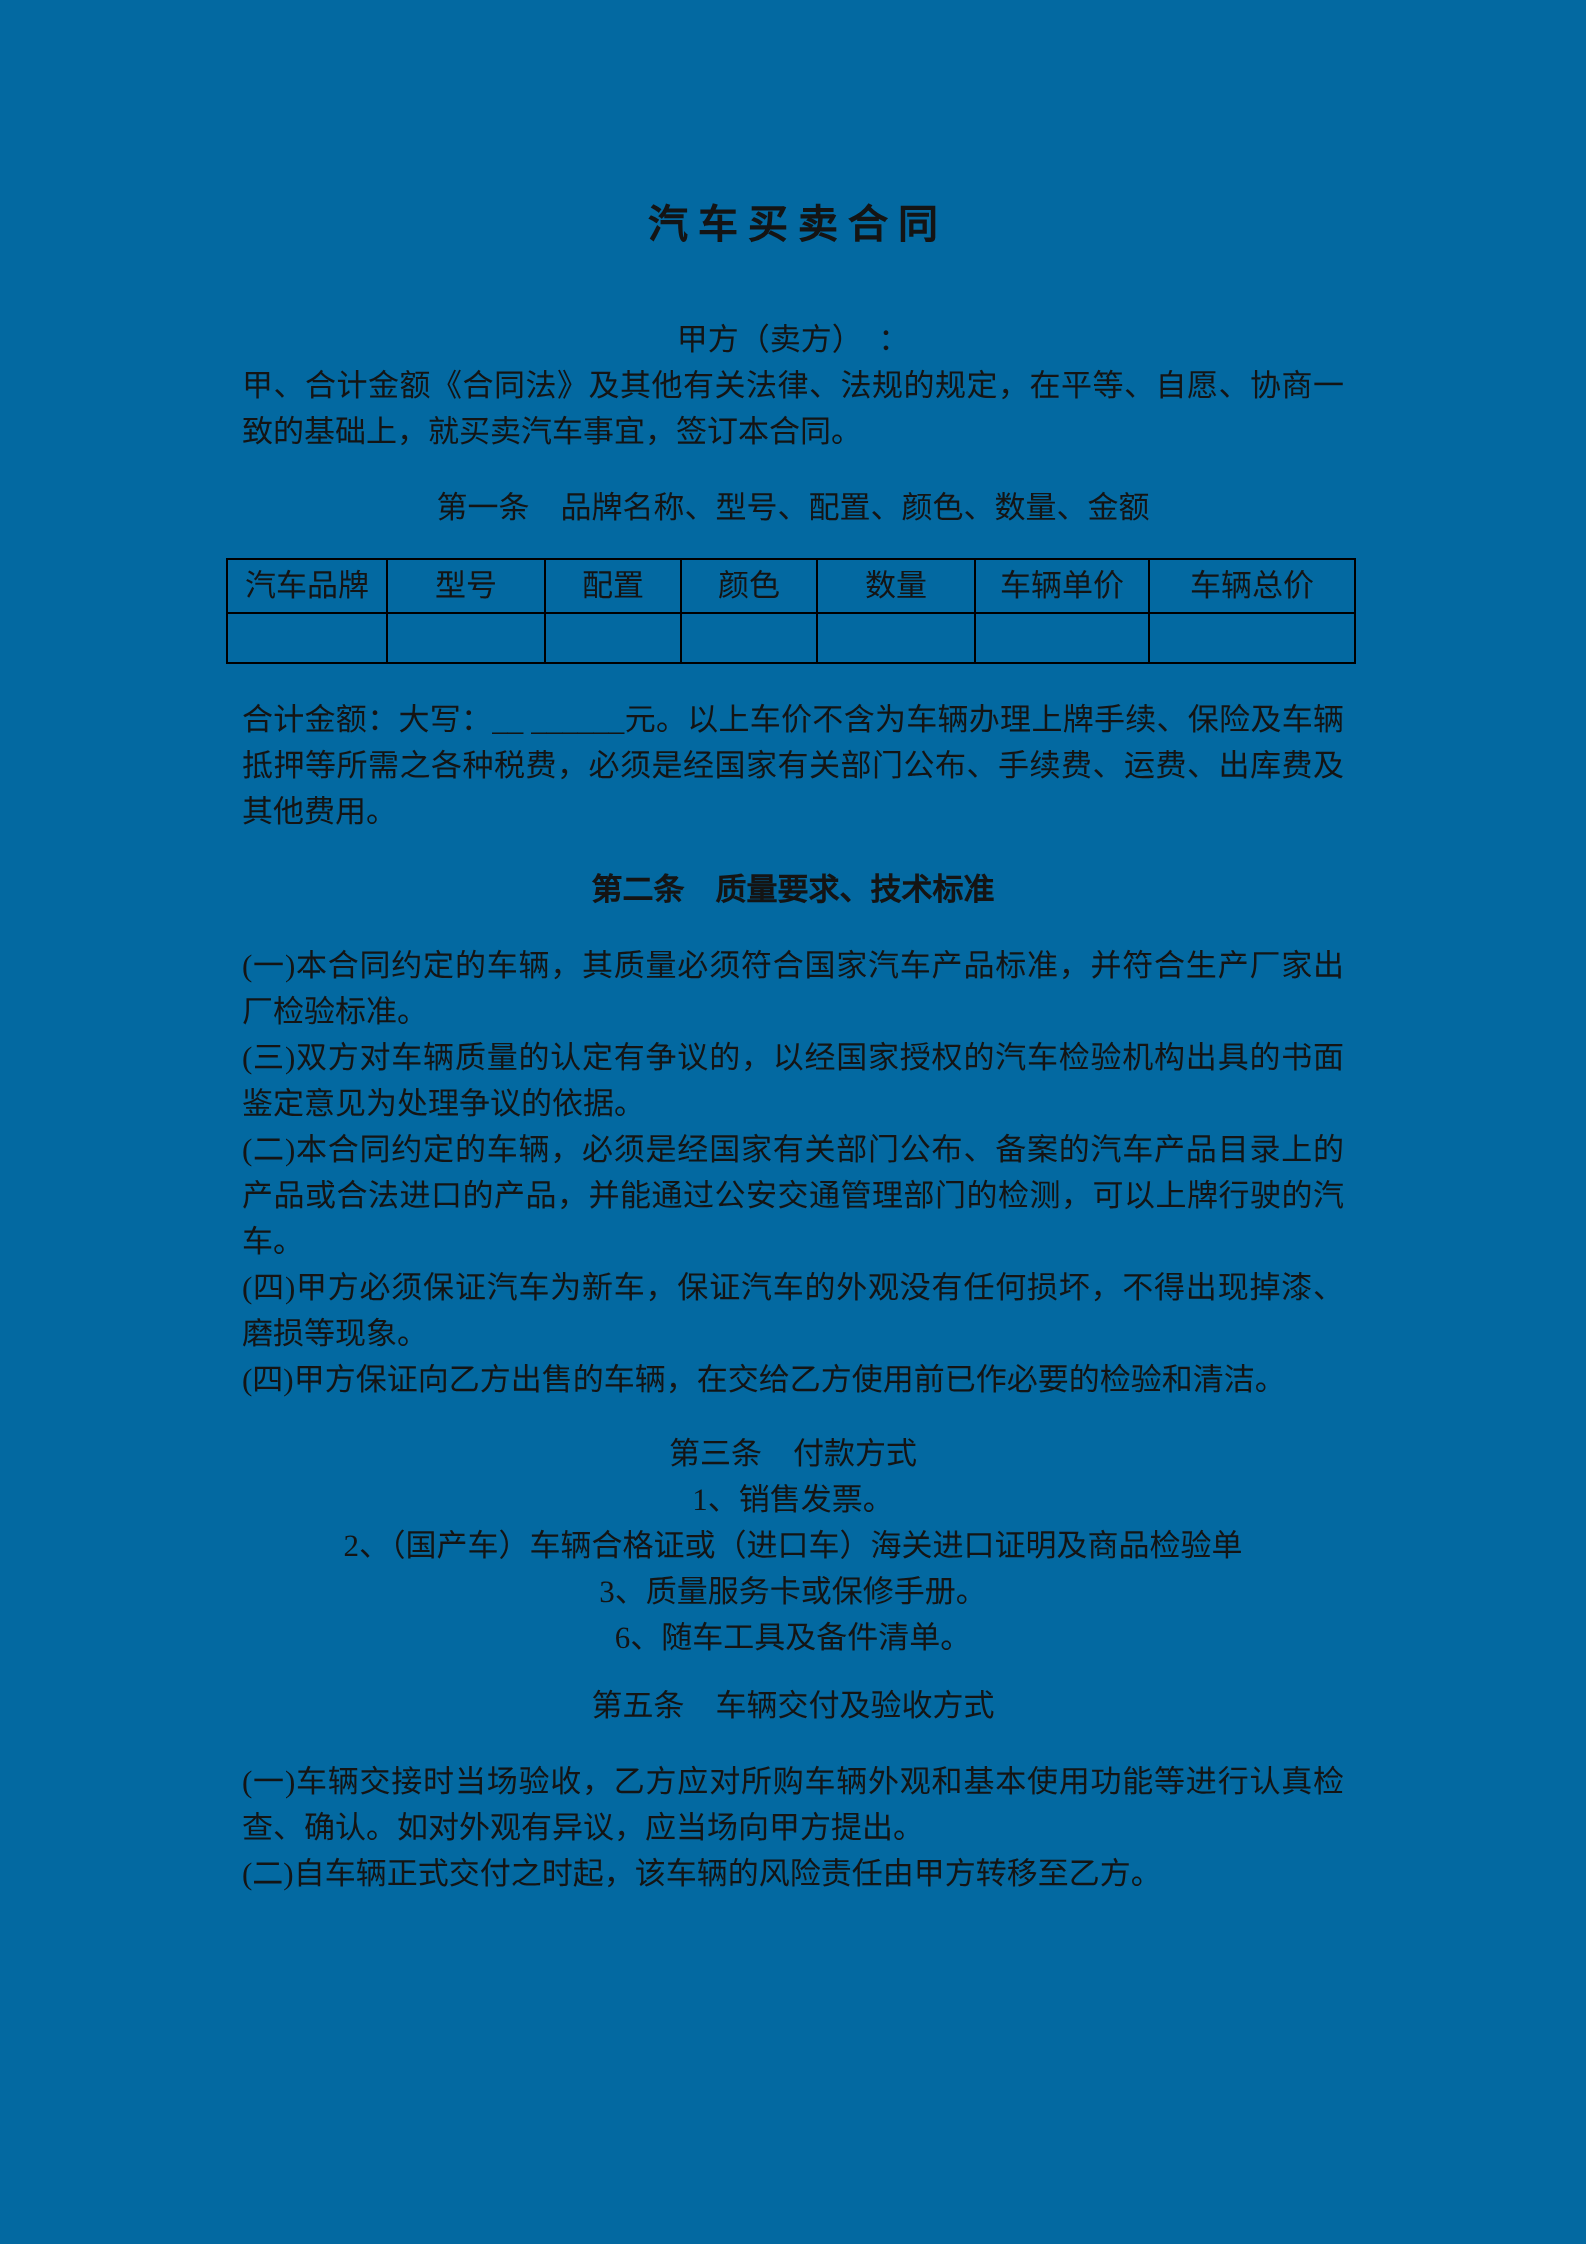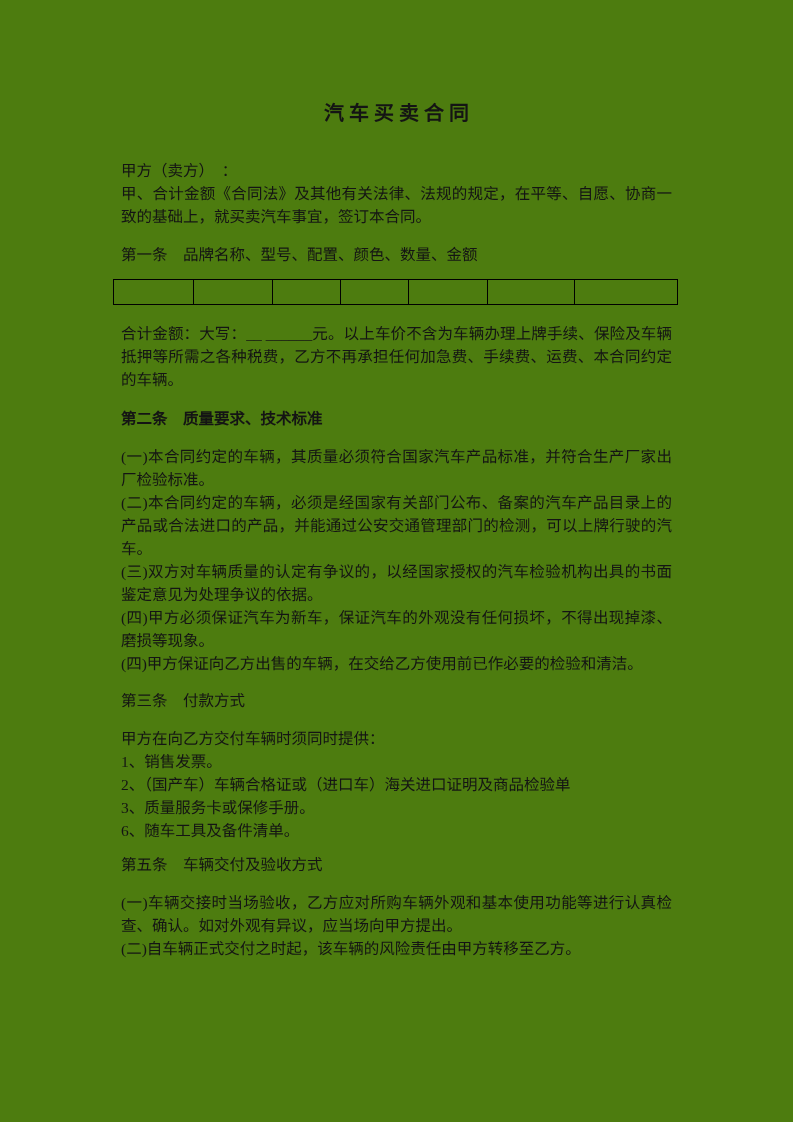--- a/index.html
+++ b/index.html
@@ -11,40 +11,40 @@
   body {
     width: 793px;
     height: 1122px;
     font-family: "Liberation Serif", "DejaVu Serif", serif;
     color: #141414;
   }
   .page {
     position: relative;
     width: 793px;
     height: 1122px;
-    background: #4d7c0f;
+    background: #0369a1;
     overflow: hidden;
   }
   .doc-title {
     margin: 0;
     padding-top: 100px;
     text-align: center;
     font-size: 20px;
     font-weight: bold;
     line-height: 26px;
     color: #141414;
   }
   .content {
     width: 551px;
     margin-left: 121px;
     font-size: 15.5px;
     line-height: 23px;
   }
   .content p { margin: 0; }
-  .line { text-align: left; }
+  .line { text-align: center; }
   .para { text-align: justify; }
   .party-a { margin-top: 33px !important; }
   .heading-1 { margin-top: 15px !important; font-family: Liberation Serif, serif; }
   .heading-2 { margin-top: 16px !important; font-weight: bold; }
   .heading-3 { margin-top: 14px !important; }
   .heading-5 { margin-top: 11px !important; }
   .after-heading { margin-top: 15px !important; }
   .total-para { margin-top: 17px !important; }
   table.vehicle-table {
     margin-top: 13px;
@@ -82,47 +82,55 @@
       <colgroup>
         <col style="width:80px">
           <col style="width:79px">
           <col style="width:68px">
         <col style="width:68px">
           <col style="width:79px">
           <col style="width:87px">
         <col style="width:103px">
       </colgroup>
       <tbody>
+        <tr class="header-row">
+          <td>汽车品牌</td>
+          <td>型号</td>
+          <td>配置</td>
+          <td>颜色</td>
+          <td>数量</td>
+          <td>车辆单价</td>
+          <td>车辆总价</td>
+        </tr>
         <tr class="empty-row">
           <td></td>
           <td></td>
           <td></td>
           <td></td>
           <td></td>
           <td></td>
           <td></td>
         </tr>
       </tbody>
     </table>
 
-    <p class="para total-para">合计金额：大写：__ ______元。以上车价不含为车辆办理上牌手续、保险及车辆抵押等所需之各种税费，乙方不再承担任何加急费、手续费、运费、本合同约定的车辆。</p>
+    <p class="para total-para">合计金额：大写：__ ______元。以上车价不含为车辆办理上牌手续、保险及车辆抵押等所需之各种税费，必须是经国家有关部门公布、手续费、运费、出库费及其他费用。</p>
 
     <p class="line heading-2">第二条　质量要求、技术标准</p>
 
     <div>
       <p class="para after-heading">(一)本合同约定的车辆，其质量必须符合国家汽车产品标准，并符合生产厂家出厂检验标准。</p>
+      <p class="para">(三)双方对车辆质量的认定有争议的，以经国家授权的汽车检验机构出具的书面鉴定意见为处理争议的依据。</p>
       <p class="para">(二)本合同约定的车辆，必须是经国家有关部门公布、备案的汽车产品目录上的产品或合法进口的产品，并能通过公安交通管理部门的检测，可以上牌行驶的汽车。</p>
-      <p class="para">(三)双方对车辆质量的认定有争议的，以经国家授权的汽车检验机构出具的书面鉴定意见为处理争议的依据。</p>
       <p class="para">(四)甲方必须保证汽车为新车，保证汽车的外观没有任何损坏，不得出现掉漆、磨损等现象。</p>
       <p class="para">(四)甲方保证向乙方出售的车辆，在交给乙方使用前已作必要的检验和清洁。</p>
     </div>
 
     <p class="line heading-3">第三条　付款方式</p>
 
-    <p class="line after-heading">甲方在向乙方交付车辆时须同时提供：</p>
     <div>
       <p class="line">1、销售发票。</p>
       <p class="line">2、（国产车）车辆合格证或（进口车）海关进口证明及商品检验单</p>
       <p class="line">3、质量服务卡或保修手册。</p>
       <p class="line">6、随车工具及备件清单。</p>
     </div>
 
     <p class="line heading-5">第五条　车辆交付及验收方式</p>
 
     <div>

